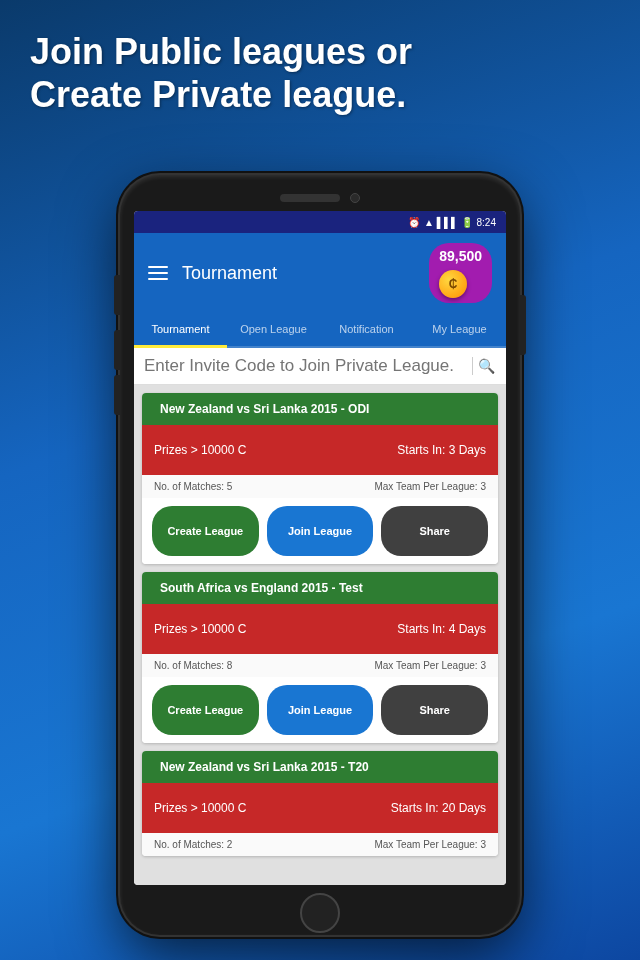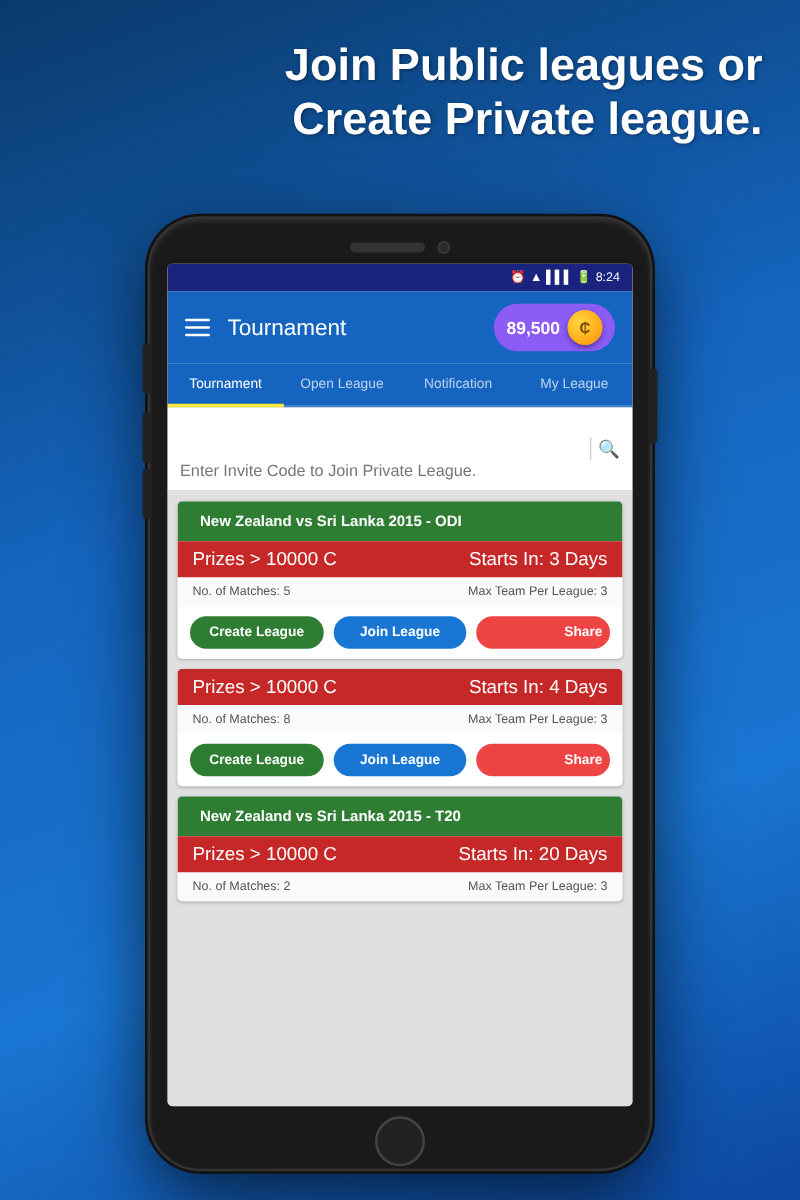--- a/index.html
+++ b/index.html
@@ -9,21 +9,21 @@
       background: linear-gradient(160deg, #0a3a6b 0%, #1565c0 40%, #1976d2 70%, #0d47a1 100%);
       font-family: 'Arial', sans-serif;
       overflow: hidden;
       position: relative;
     }
 
     .header-text {
       position: absolute;
       top: 20px;
       left: 0; right: 0;
-      text-align: right;
+      text-align: left;
       color: white;
       font-size: 36px;
       font-weight: bold;
       line-height: 1.2;
       padding: 10px 30px;
       text-shadow: 1px 1px 3px rgba(0,0,0,0.4);
     }
 
     .phone-wrapper {
       position: absolute;
@@ -149,25 +149,25 @@
       background: white;
       border-radius: 1px;
     }
     .app-title {
       font-size: 18px;
       font-weight: 500;
       color: white;
     }
     .coin-badge {
       display: flex;
-      align-items: center;
       gap: 6px;
-      background: #8b5cf6;
+      background: #a21caf;
       border-radius: 20px;
       padding: 5px 10px;
+      flex-direction: column;
     }
     .coin-amount {
       color: white;
       font-size: 14px;
       font-weight: bold;
     }
     .coin-icon {
       width: 28px;
       height: 28px;
       background: radial-gradient(circle at 35% 35%, #ffd740, #ff8f00);
@@ -209,24 +209,23 @@
       padding: 8px 10px;
       display: flex;
       align-items: center;
       gap: 6px;
       border-bottom: 1px solid #ddd;
     }
     .search-input {
       flex: 1;
       border: none;
       outline: none;
-      font-size: 13px;
+      font-size: 17px;
       color: #999;
       background: transparent;
-      margin-top: 35px;
     }
     .search-divider {
       width: 1px;
       height: 18px;
       background: #ccc;
     }
     .search-icon-btn {
       color: #555;
       font-size: 14px;
       cursor: pointer;
@@ -252,25 +251,25 @@
       background: #2e7d32;
       color: white;
       padding: 9px 18px;
       font-size: 12px;
       font-weight: bold;
     }
 
     .league-prize-row {
       background: #c62828;
       color: white;
-      padding: 6px 12px;
+      padding: 18px 12px;
       display: flex;
       justify-content: space-between;
       align-items: center;
-      font-size: 15px;
+      font-size: 12px;
     }
 
     .league-info-row {
       padding: 6px 12px;
       display: flex;
       justify-content: space-between;
       align-items: center;
       font-size: 10px;
       color: #555;
       background: #fafafa;
@@ -303,29 +302,29 @@
       border: none;
       border-radius: 20px;
       padding: 7px 6px;
       font-size: 11px;
       font-weight: bold;
       cursor: pointer;
       text-align: center;
     }
     .btn-share {
       flex: 1;
-      background: #ef4444;
+      background: #404040;
       color: white;
       border: none;
       border-radius: 20px;
-      padding: 7px 6px;
+      padding: 19px 6px;
       font-size: 11px;
       font-weight: bold;
       cursor: pointer;
-      text-align: right;
+      text-align: center;
     }
 
     .phone-bottom {
       margin-top: 8px;
       display: flex;
       justify-content: center;
     }
     .home-button {
       width: 40px;
       height: 40px;
@@ -410,20 +409,21 @@
             <span>Max Team Per League: 3</span>
           </div>
           <div class="league-actions">
             <button class="btn-create">Create League</button>
             <button class="btn-join">Join League</button>
             <button class="btn-share">Share</button>
           </div>
         </div>
 
         <div class="league-card">
+          <div class="league-header">South Africa vs England 2015 - Test</div>
           <div class="league-prize-row">
             <span>Prizes &gt; 10000 C</span>
             <span>Starts In: 4 Days</span>
           </div>
           <div class="league-info-row">
             <span>No. of Matches: 8</span>
             <span>Max Team Per League: 3</span>
           </div>
           <div class="league-actions">
             <button class="btn-create">Create League</button>

